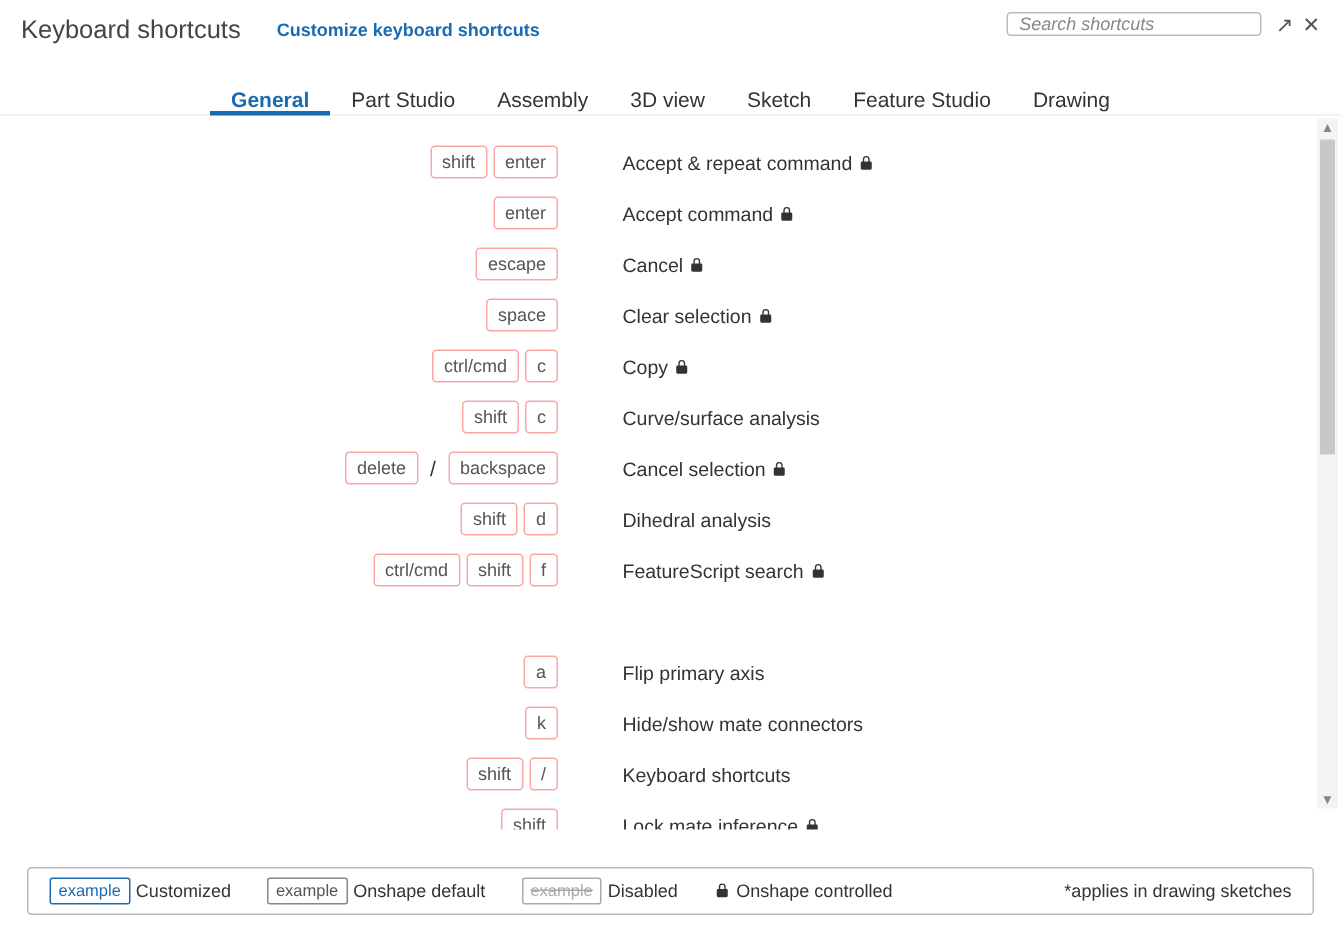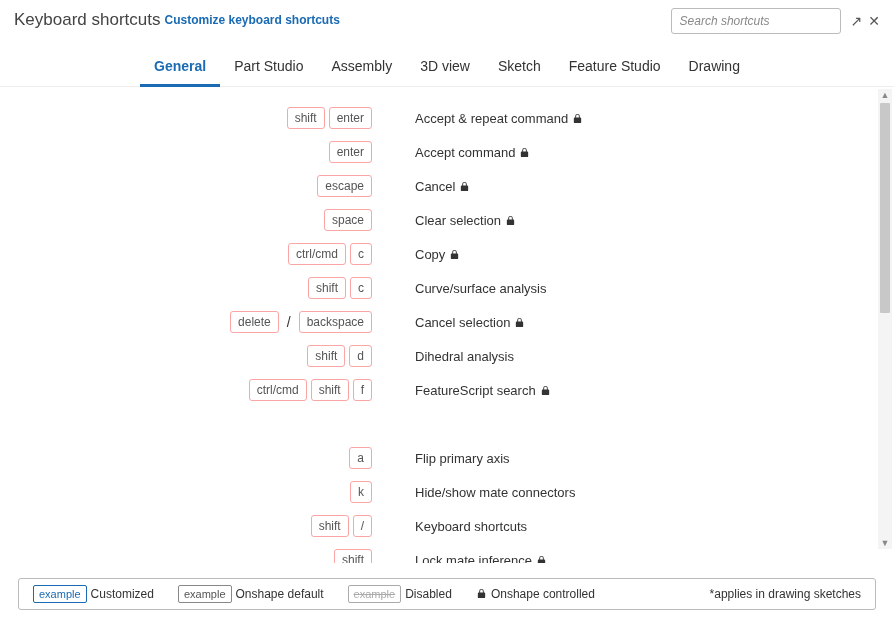--- a/index.html
+++ b/index.html
@@ -21,35 +21,35 @@
   }
   .title {
     font-size: 17px;
     color: #444;
     font-weight: 400;
   }
   .customize-link {
     font-size: 12px;
     color: #1a6bb3;
     font-weight: 600;
-    margin-left: 4px;
+    margin-left: 24px;
     cursor: pointer;
     text-align: right;
   }
   .header-right {
     position: absolute;
     right: 14px;
     top: 8px;
     display: flex;
     align-items: center;
     gap: 10px;
   }
   .search-box {
     width: 170px;
-    height: 26px;
+    height: 16px;
     border: 1px solid #bbb;
     border-radius: 3px;
     padding: 0 8px;
     font-size: 12px;
     font-style: italic;
     color: #888;
     outline: none;
   }
   .search-box::placeholder { color:#888; font-style: italic; }
   .win-icons {
@@ -61,21 +61,21 @@
   }
   .win-icons span { cursor: pointer; }
   .tabs {
     display: flex;
     justify-content: center;
     border-bottom: 1px solid #eee;
     gap: 0;
     padding: 8px 0 0 0;
   }
   .tab {
-    padding: 8px 14px 10px 14px;
+    padding: 8px 14px 0 14px;
     font-size: 14px;
     color: #333;
     cursor: pointer;
     border-bottom: 3px solid transparent;
     margin-bottom: -1px;
   }
   .tab.active {
     color: #1a6bb3;
     font-weight: 600;
     border-bottom-color: #1a6bb3;

